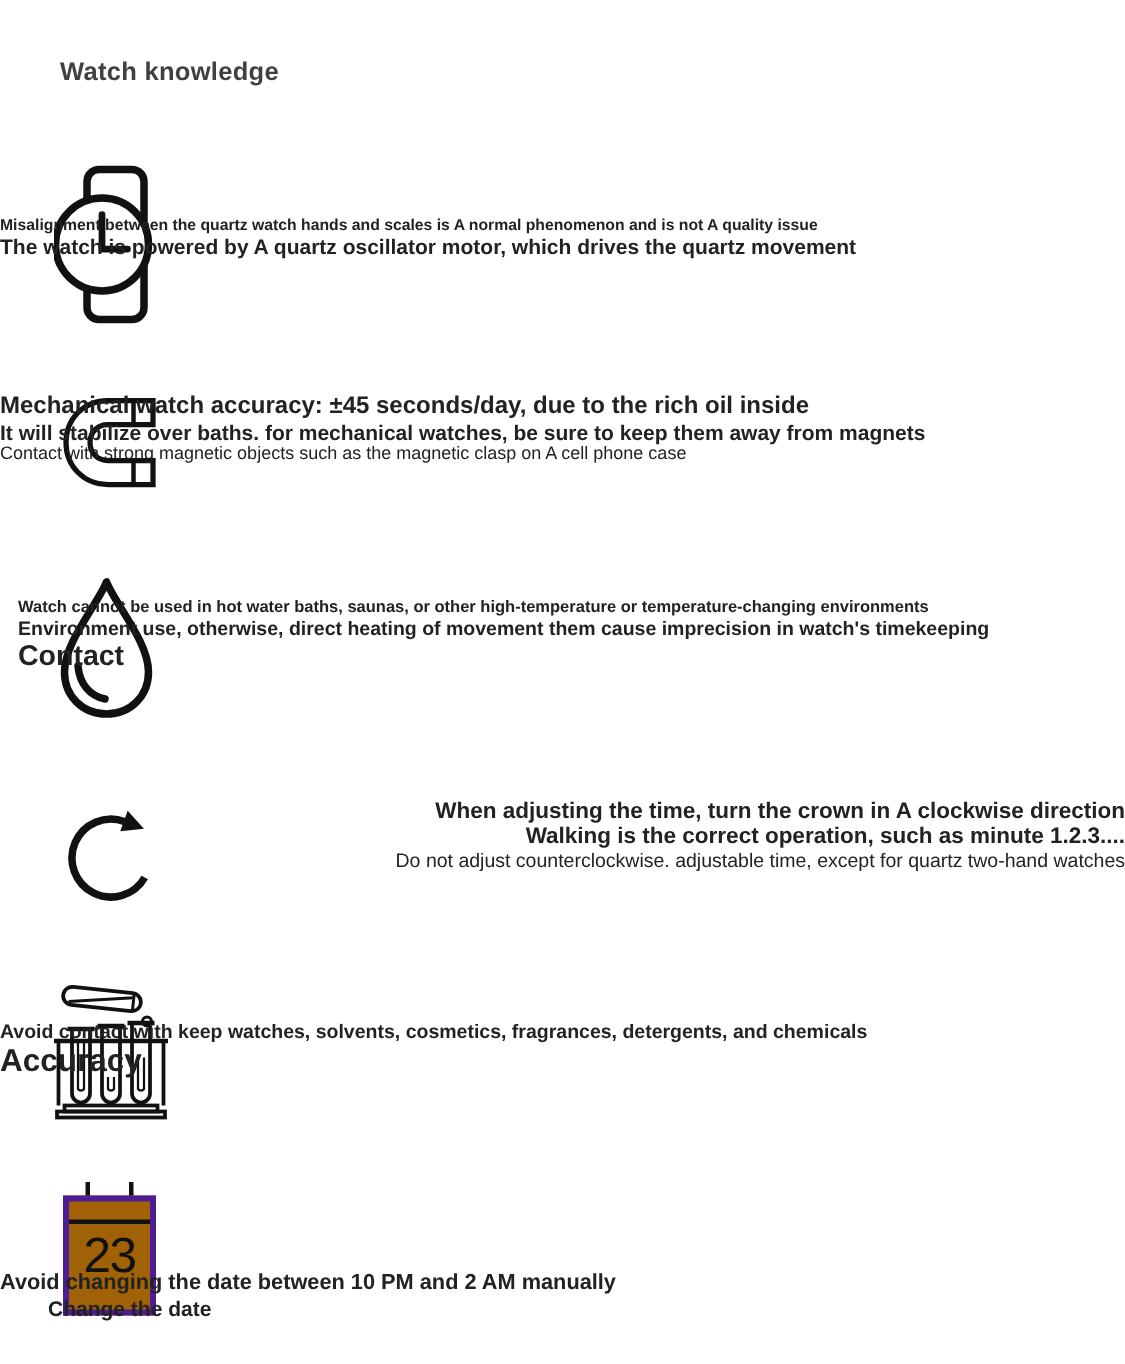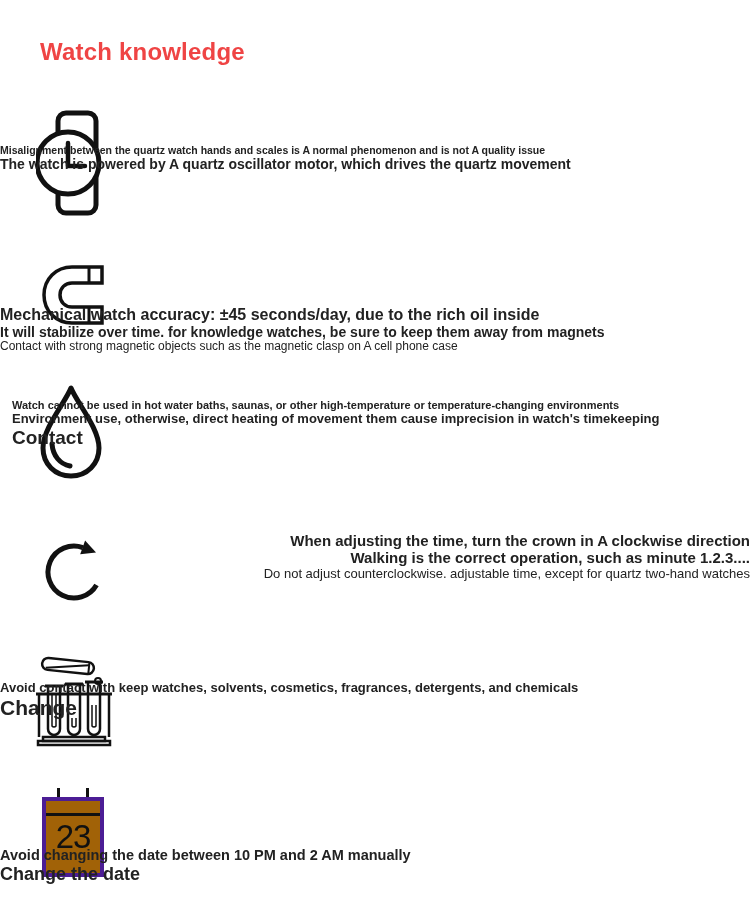--- a/index.html
+++ b/index.html
@@ -3,29 +3,29 @@
 <meta charset="utf-8">
 <style>
   html,body{margin:0;padding:0;}
   body{
     width:750px;height:909px;background:#ffffff;
     font-family:"Liberation Sans","DejaVu Sans",sans-serif;
     color:#1e1e1e;position:relative;overflow:hidden;
   }
   .title{
     position:absolute;left:40px;top:38px;margin:0;
-    font-size:24px;font-weight:700;color:#ef4444;letter-spacing:.2px;
+    font-size:17px;font-weight:700;color:#404040;letter-spacing:.2px;
   }
   .section{position:absolute;left:0;width:750px;}
   .section p{margin:0;line-height:1.15;white-space:nowrap;color:#222;}
   .icon{position:absolute;}
   .icon svg{display:block;}
 
   
-  .sec1{top:144px;} .sec2{top:262px;margin-top:44px;} .sec3{top:399px;padding-left:12px;}
+  .sec1{top:144px;} .sec2{top:262px;} .sec3{top:399px;padding-left:12px;}
   .sec4{top:532px;text-align:right;} .sec5{top:681px;} .sec6{top:819px;margin-top:28px;}
 
   
   .ic1{left:36px;top:110px;}
   .ic2{left:42px;top:262px;}
   .ic3{left:38px;top:383px;}
   .ic4{left:45px;top:526px;}
   .ic5{left:34px;top:650px;}
   .ic6{left:42px;top:788px;width:62px;height:90px;}
 
@@ -37,21 +37,21 @@
   .s2c{margin-left:149px;font-size:12px;font-weight:500;margin-top:12px;}
   .s3a{margin-left:142px;font-size:11px;font-weight:600;}
   .s3b{margin-left:156px;font-size:13px;font-weight:600;margin-top:10px;}
   .s3c{margin-left:144px;font-size:19px;font-weight:700;margin-top:8px;}
   .s4a{margin-left:190px;font-size:15px;font-weight:700;}
   .s4b{margin-left:149px;font-size:15px;font-weight:700;margin-top:7px;}
   .s4c{margin-left:152px;font-size:13px;font-weight:500;margin-top:13px;padding-left:20px;}
   .s5a{margin-left:155px;font-size:13px;font-weight:600;}
   .s5b{margin-left:143px;font-size:21px;font-weight:700;margin-top:5px;}
   .s6a{margin-left:202px;font-size:14.5px;font-weight:700;}
-  .s6b{margin-left:142px;font-size:18px;font-weight:700;margin-top:7px;}
+  .s6b{margin-left:142px;font-size:14px;font-weight:700;margin-top:7px;padding-left:32px;}
 
   
   .cal-tick{position:absolute;width:3px;height:17px;background:#111;top:0;}
   .cal-tick.t1{left:15px;} .cal-tick.t2{left:44px;}
   .cal-body{
     position:absolute;left:0;top:9px;width:54px;height:72px;
     border:4px solid #4c1d95;background:#a16207;
   }
   .cal-header{position:absolute;left:0;top:12px;width:54px;border-bottom:3px solid #111;}
   .cal-day{
@@ -128,37 +128,37 @@
   </div>
 </div>
 
 <section class="section sec1">
   <p class="s1a">Misalignment between the quartz watch hands and scales is A normal phenomenon and is not A quality issue</p>
   <p class="s1b">The watch is powered by A quartz oscillator motor, which drives the quartz movement</p>
 </section>
 
 <section class="section sec2">
   <p class="s2a">Mechanical watch accuracy: ±45 seconds/day, due to the rich oil inside</p>
-  <p class="s2b">It will stabilize over time. for knowledge watches, be sure to keep them away from magnets</p>
+  <p class="s2b">It will stabilize over baths. for mechanical watches, be sure to keep them away from magnets</p>
   <p class="s2c">Contact with strong magnetic objects such as the magnetic clasp on A cell phone case</p>
 </section>
 
 <section class="section sec3">
   <p class="s3a">Watch cannot be used in hot water baths, saunas, or other high-temperature or temperature-changing environments</p>
   <p class="s3b">Environment use, otherwise, direct heating of movement them cause imprecision in watch's timekeeping</p>
   <p class="s3c">Contact</p>
 </section>
 
 <section class="section sec4">
   <p class="s4a">When adjusting the time, turn the crown in A clockwise direction</p>
   <p class="s4b">Walking is the correct operation, such as minute 1.2.3....</p>
   <p class="s4c">Do not adjust counterclockwise. adjustable time, except for quartz two-hand watches</p>
 </section>
 
 <section class="section sec5">
   <p class="s5a">Avoid contact with keep watches, solvents, cosmetics, fragrances, detergents, and chemicals</p>
-  <p class="s5b">Change</p>
+  <p class="s5b">Accuracy</p>
 </section>
 
 <section class="section sec6">
   <p class="s6a">Avoid changing the date between 10 PM and 2 AM manually</p>
   <p class="s6b">Change the date</p>
 </section>
 
 </body></html>

